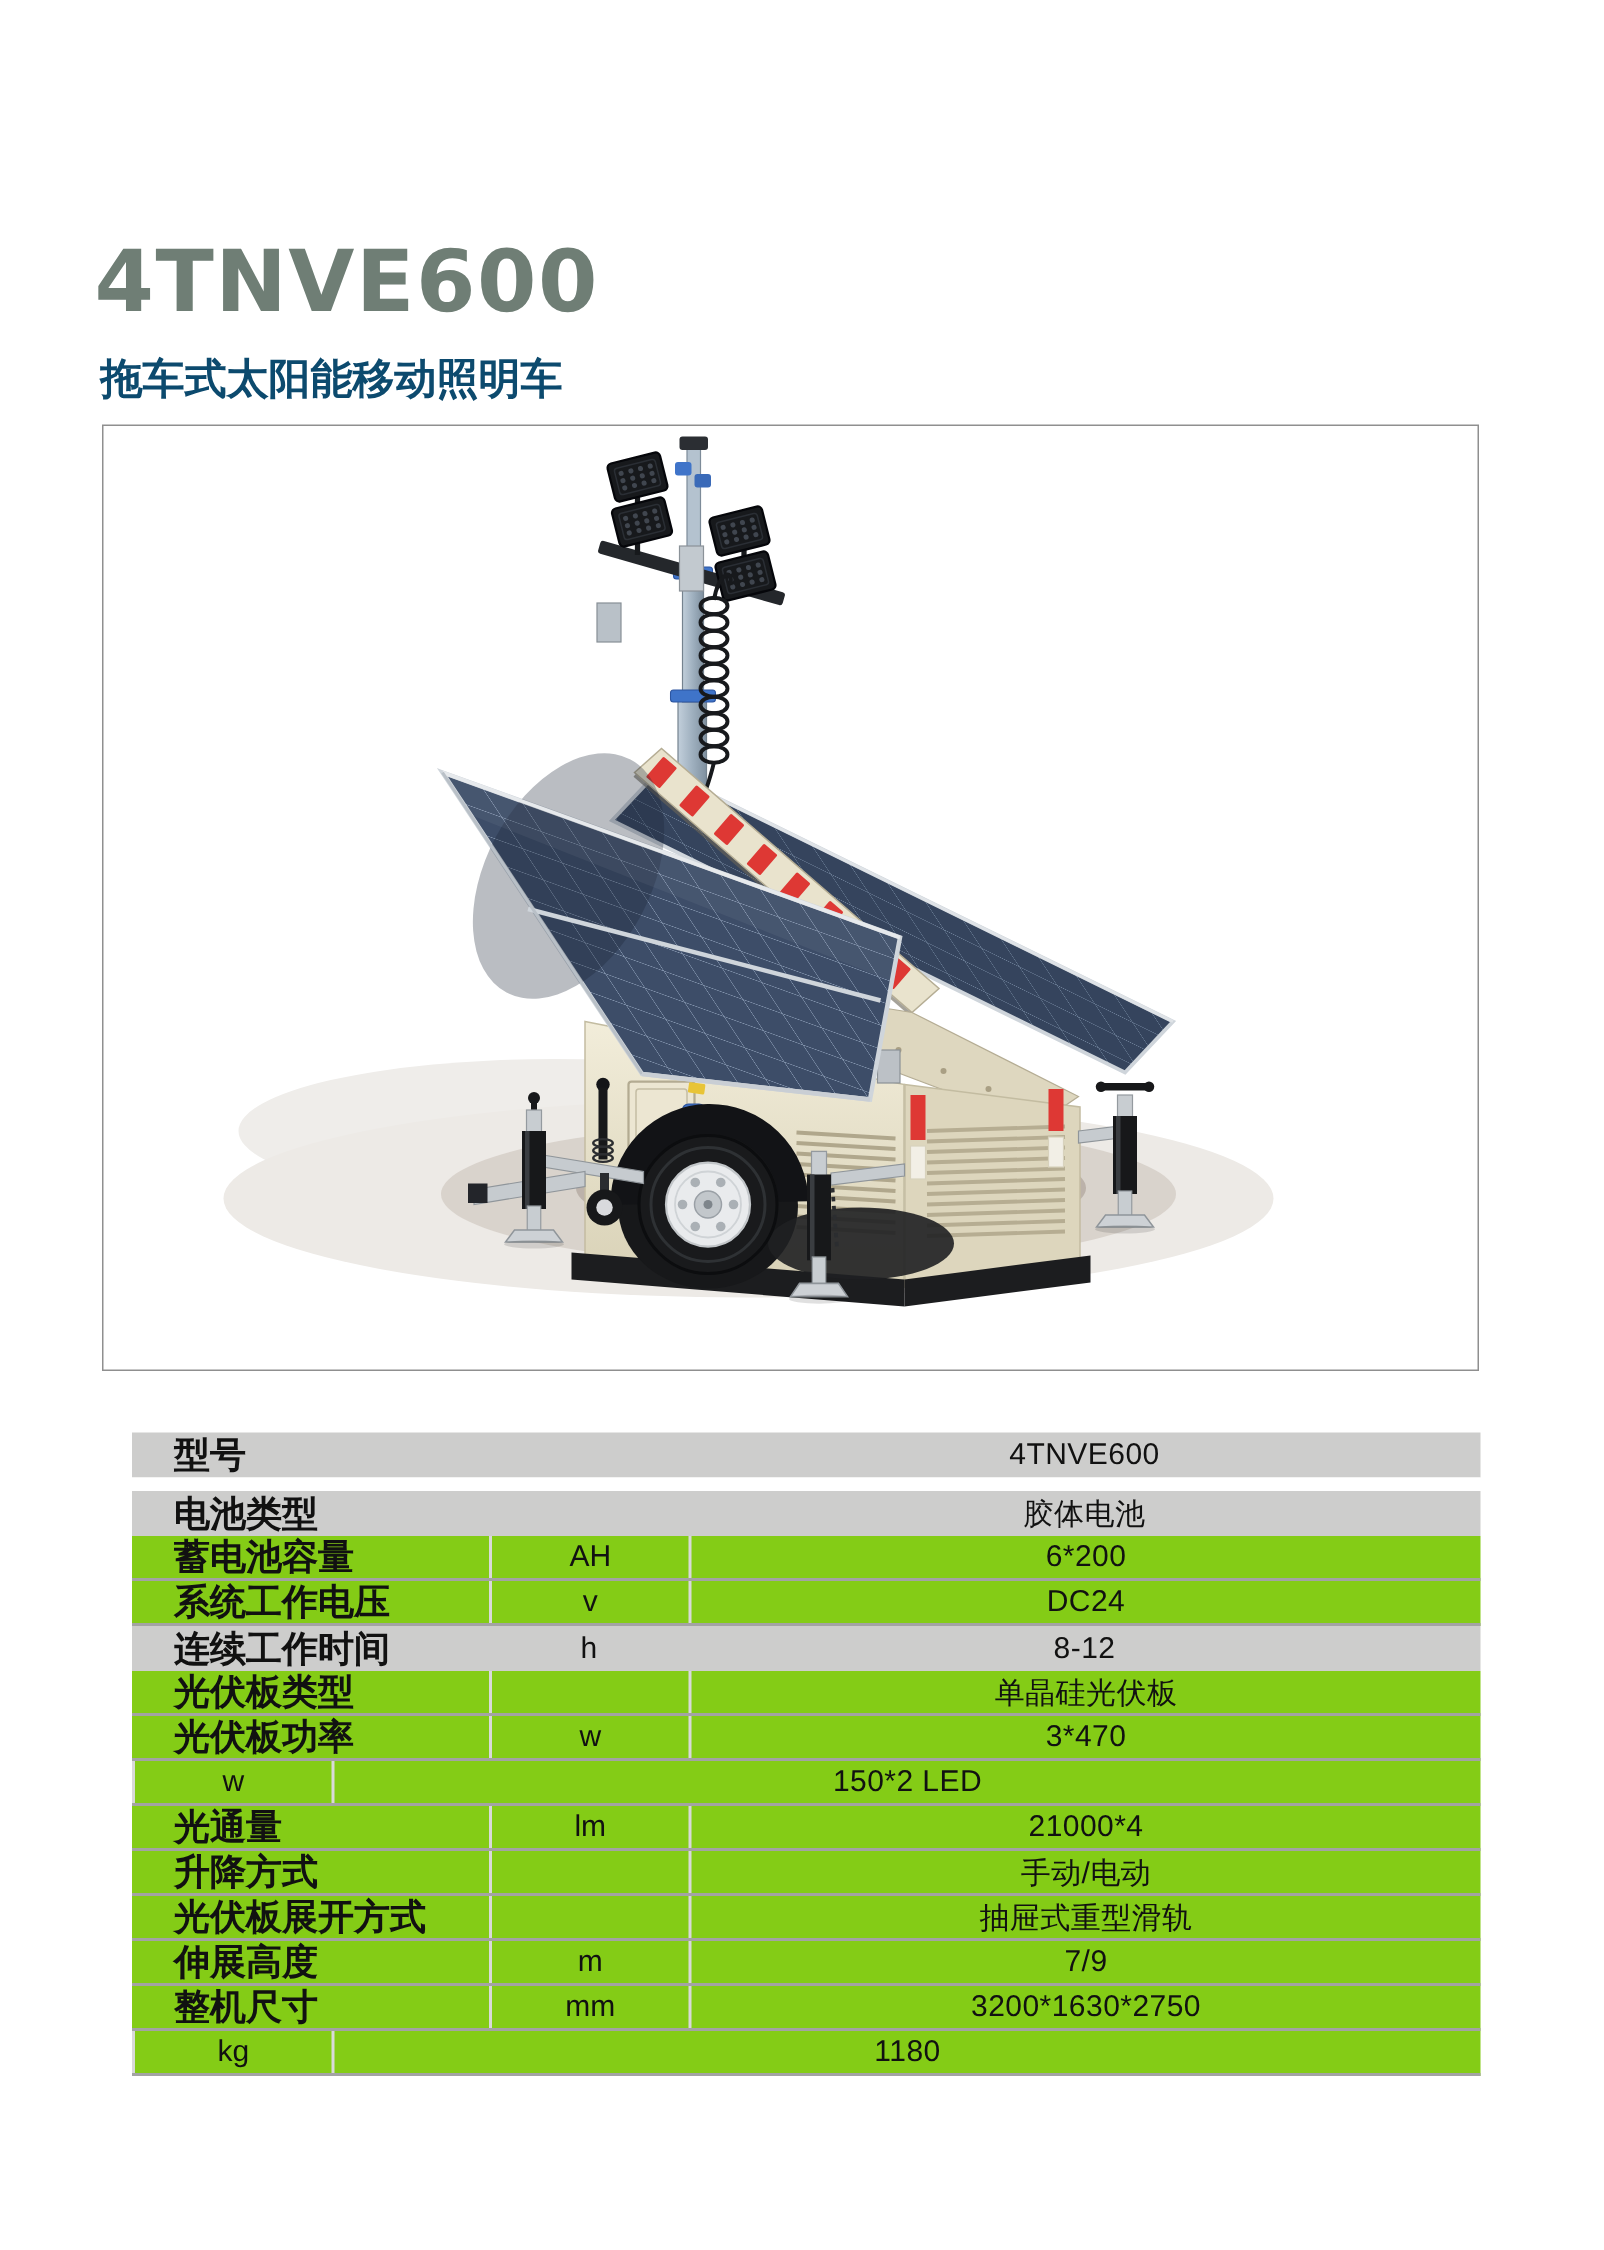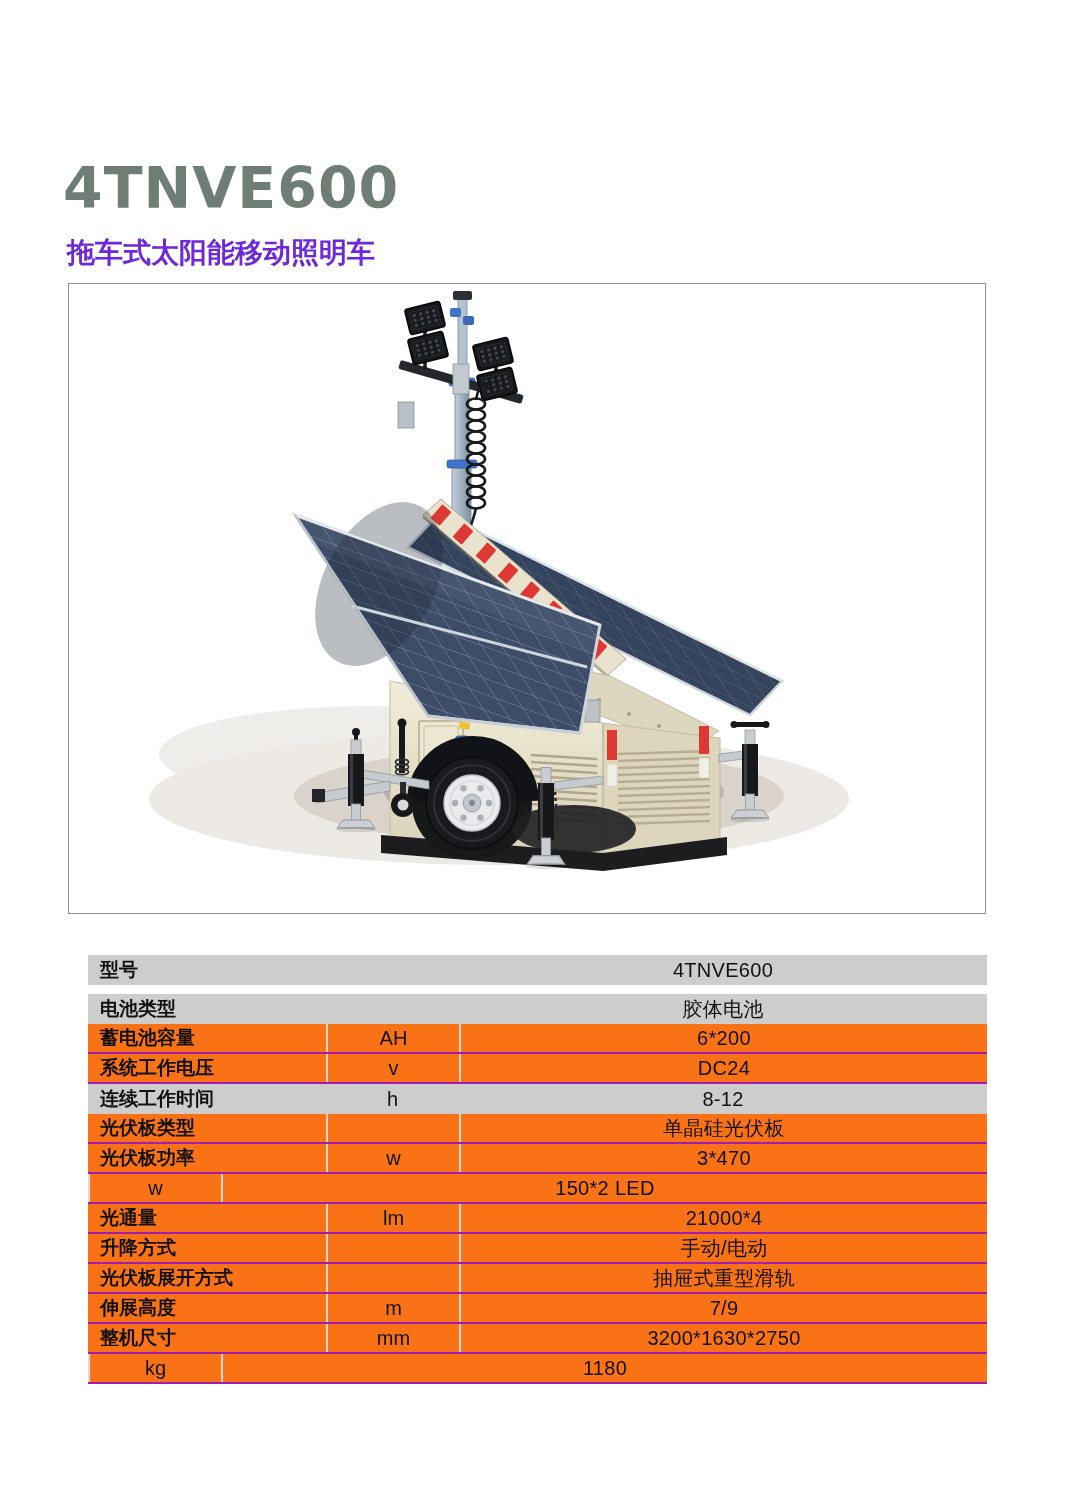--- a/index.html
+++ b/index.html
@@ -1,31 +1,31 @@
 <!DOCTYPE html>
 <html><head>
 <meta charset="utf-8">
 <style>
   html,body{margin:0;padding:0;background:#ffffff;}
   .page{position:relative;width:1069px;height:1500px;background:#fff;overflow:hidden;
         font-family:"Liberation Sans","DejaVu Sans",sans-serif;}
   .title{position:absolute;left:63px;top:155px;font-size:57px;font-weight:bold;
          color:#6f7e75;letter-spacing:1px;font-family:"DejaVu Sans","Liberation Sans",sans-serif;}
-  .subtitle{position:absolute;left:67px;top:234px;font-size:28px;font-weight:600;color:#6d28d9;}
+  .subtitle{position:absolute;left:67px;top:234px;font-size:28px;font-weight:600;color:#0c4a6e;}
   .photo{position:absolute;left:68px;top:283px;width:916px;height:629px;
          border:1px solid #8f8f8f;background:#fff;}
   .photo svg{display:block;}
   .spec{position:absolute;left:88px;top:955px;width:899px;}
   .t-row{display:flex;align-items:stretch;height:30px;box-sizing:border-box;}
-  .t-row.white{background:#f97316;border-bottom:2px solid #a21caf;}
+  .t-row.white{background:#84cc16;border-bottom:2px solid #a3a3a3;}
   .t-row.gray,.t-row.header{background:#cdcdcc;}
   .t-row.header{height:30px;}
   .t-gap{height:9px;background:#ffffff;}
   .cell{display:flex;align-items:center;box-sizing:border-box;color:#111;}
-  .c1{width:238px;padding-left:12px;font-weight:bold;font-size:19px;}
+  .c1{width:238px;padding-left:28px;font-weight:bold;font-size:24px;}
   .c2{width:133px;justify-content:center;font-size:20px;}
   .c3{flex:1;justify-content:center;font-size:20px;letter-spacing:0.3px;}
   .t-row.white .c2,.t-row.white .c3{border-left:2px solid #d9d9d9;}
 </style>
 </head>
 <body>
 
 <div class="page">
 
   <div class="title">4TNVE600</div>

